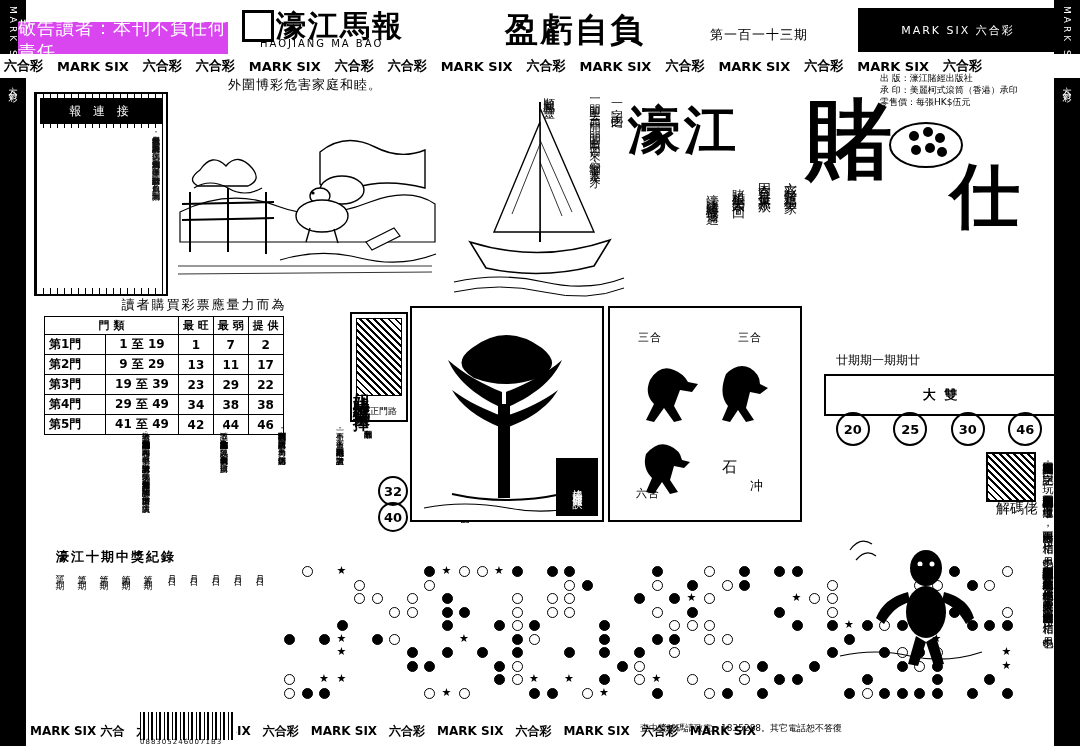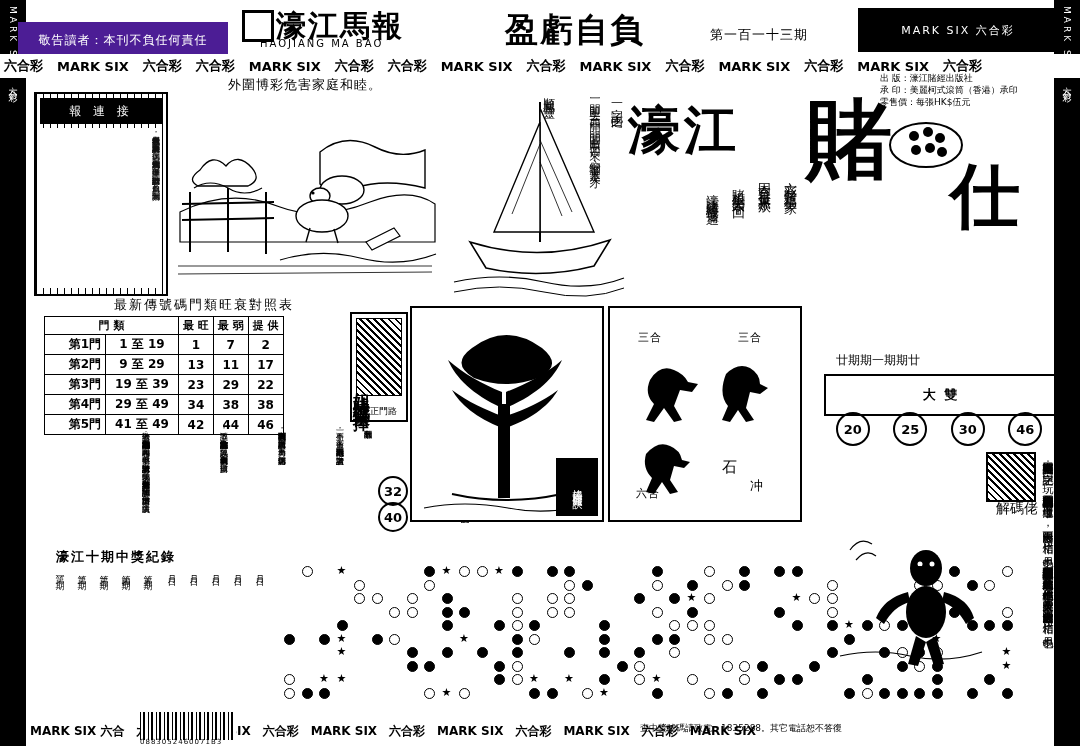--- a/index.html
+++ b/index.html
@@ -25,21 +25,21 @@
     padding-top:6px;
     box-sizing:border-box;
     white-space:nowrap;
     overflow:hidden;
   }
 
   
   .topstrip{position:absolute;left:0;top:0;width:1080px;height:86px;}
   .masthead-left{
     position:absolute;left:18px;top:22px;width:210px;height:36px;
-    background:#4c1d95;color:#fff;font-size:12px;letter-spacing:1px;
+    background:#d946ef;color:#fff;font-size:18px;letter-spacing:1px;
     display:flex;align-items:center;justify-content:center;
     font-family:"DejaVu Sans",sans-serif;
   }
   .logo-box{
     position:absolute;left:240px;top:4px;width:250px;height:44px;
   }
   .logo-cn{
     font-size:30px;font-weight:bold;color:#000;letter-spacing:2px;
     position:absolute;left:36px;top:2px;
     font-family:"DejaVu Sans",sans-serif;
@@ -126,21 +126,21 @@
   table.mt{
     position:absolute;left:44px;top:316px;border-collapse:collapse;
     font-size:12px;
   }
   table.mt td,table.mt th{
     border:1px solid #000;padding:1px 4px;text-align:center;height:15px;
     font-weight:bold;color:#000;background:#fff;
     font-family:"DejaVu Sans",sans-serif;
   }
   table.mt th{font-size:11px;}
-  table.mt td.first{width:52px;text-align:right;}
+  table.mt td.first{width:52px;text-align:left;}
   table.mt td.rng{width:64px;}
 
   
   .box-seal{
     position:absolute;left:350px;top:312px;width:54px;height:106px;border:2px solid #000;
   }
   .box-seal .inner{
     position:absolute;left:4px;top:4px;right:4px;bottom:24px;border:1px solid #000;
     background:repeating-linear-gradient(45deg,#000 0 2px,#fff 2px 5px);
   }
@@ -358,21 +358,21 @@
       <circle cx="42" cy="30" r="5" fill="#000"></circle>
       <circle cx="54" cy="34" r="5" fill="#000"></circle>
     </svg>
   </div>
 
   <div class="vpoem" style="left:782px;top:172px;font-size:13px;">六彩賭意福星家</div>
   <div class="vpoem" style="left:756px;top:172px;font-size:13px;">因貪至貧無米炊</div>
   <div class="vpoem" style="left:730px;top:178px;font-size:13px;">賭根剷去頭不回</div>
   <div class="vpoem" style="left:704px;top:184px;font-size:13px;">濠江賭經最靈通</div>
 
-  <div class="tbl-title">最新傳號碼門類旺衰對照表</div>
+  <div class="tbl-title">讀者購買彩票應量力而為</div>
   <table class="mt">
     <tbody>
         <tr>
       <th colspan="2">門 類</th>
       <th>最 旺</th>
       <th>最 弱</th>
       <th>提 供</th>
     </tr>
     <tr>
       <td class="first">第1門</td>

